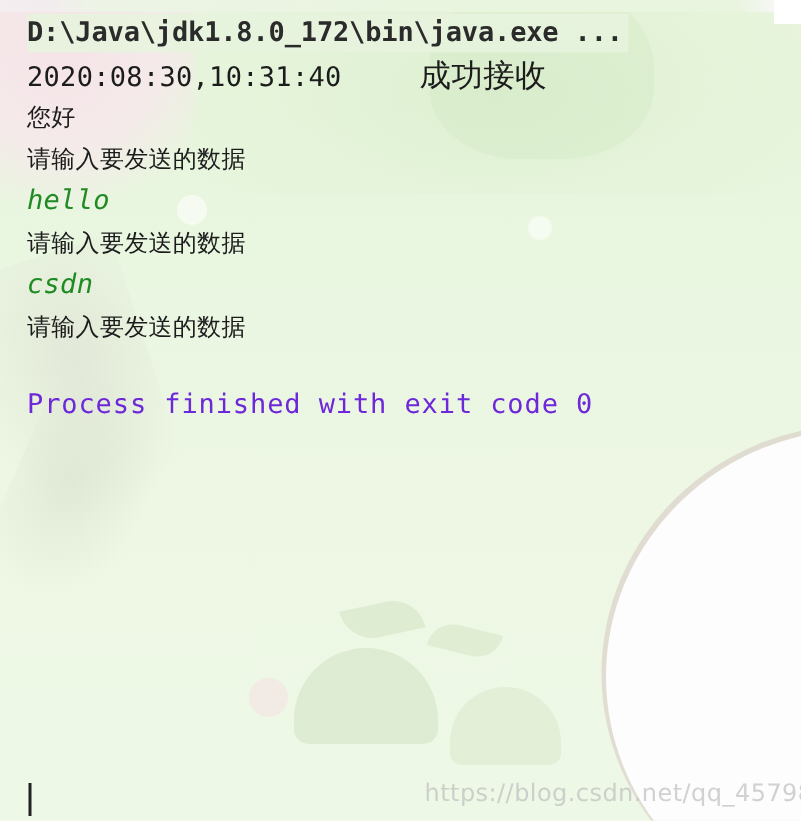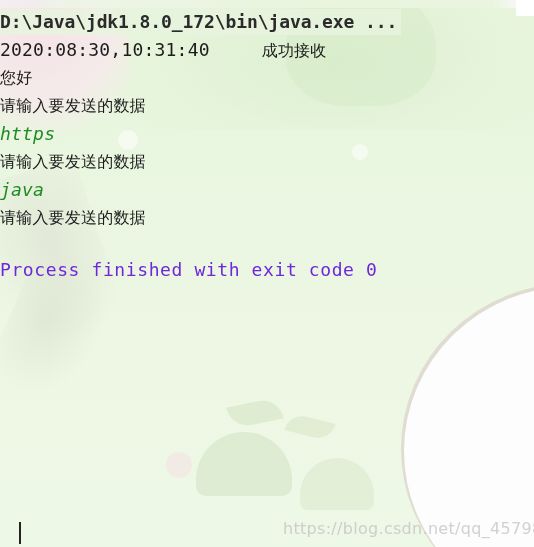--- a/index.html
+++ b/index.html
@@ -132,20 +132,21 @@
     position: absolute;
     left: 0; top: 0;
     width: 534px;
     padding: 8px 0 0 0;
     box-sizing: border-box;
   }
   .line {
     position: relative;
     height: 28px;
     line-height: 28px;
+    padding-left: 18px;
     white-space: pre;
     font-size: 18px;
     letter-spacing: 0.2px;
     color: #1c1c1c;
   }
   .line.cjk {
     font-family: "DejaVu Sans", "Liberation Sans", sans-serif;
     font-size: 16px;
   }
   
@@ -173,21 +174,21 @@
   }
   .line.blank {
     height: 24px;
   }
   .tabgap {
     display: inline-block;
     width: 52px;
   }
   .cjk-seg {
     font-family: Liberation Serif, serif;
-    font-size: 16px;
+    font-size: 21px;
     margin-top: 12px;
   }
 
   
   #caret {
     position: absolute;
     left: 19px;
     top: 522px;
     width: 2px;
     height: 22px;
@@ -232,27 +233,27 @@
   <div id="output">
 
     <div class="line header"><span class="hl">D:\Java\jdk1.8.0_172\bin\java.exe ...</span></div>
 
     <div class="line"><span>2020:08:30,10:31:40</span><span class="tabgap"></span><span class="cjk-seg">成功接收</span></div>
 
     <div class="line cjk">您好</div>
 
     <div class="line cjk">请输入要发送的数据</div>
 
-    <div class="line stdin">https</div>
+    <div class="line stdin">hello</div>
 
 
 
     <div class="line cjk">请输入要发送的数据</div>
 
-    <div class="line stdin">java</div>
+    <div class="line stdin">csdn</div>
 
 
 
     <div class="line cjk">请输入要发送的数据</div>
 
 
     <div class="line blank"></div>
 
     <div class="line exit">Process finished with exit code 0</div>
 

